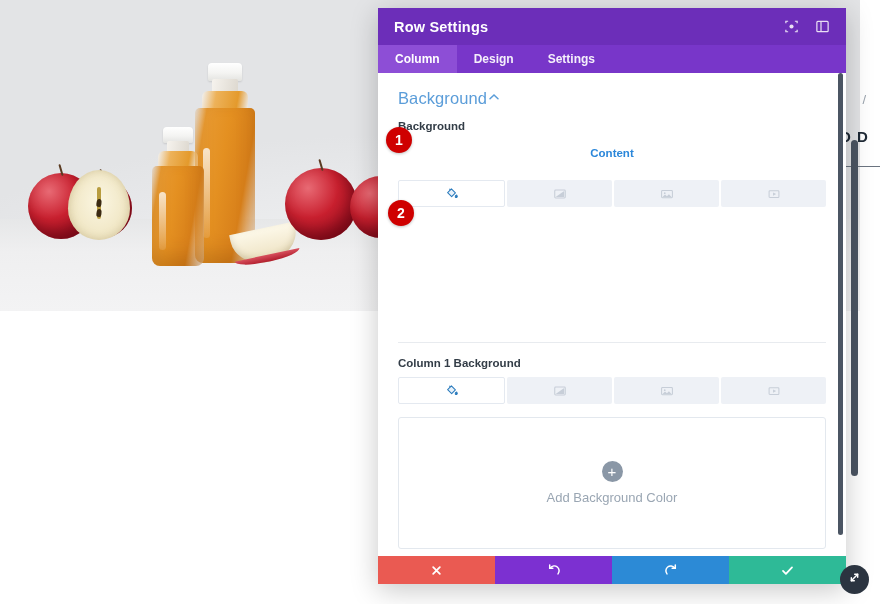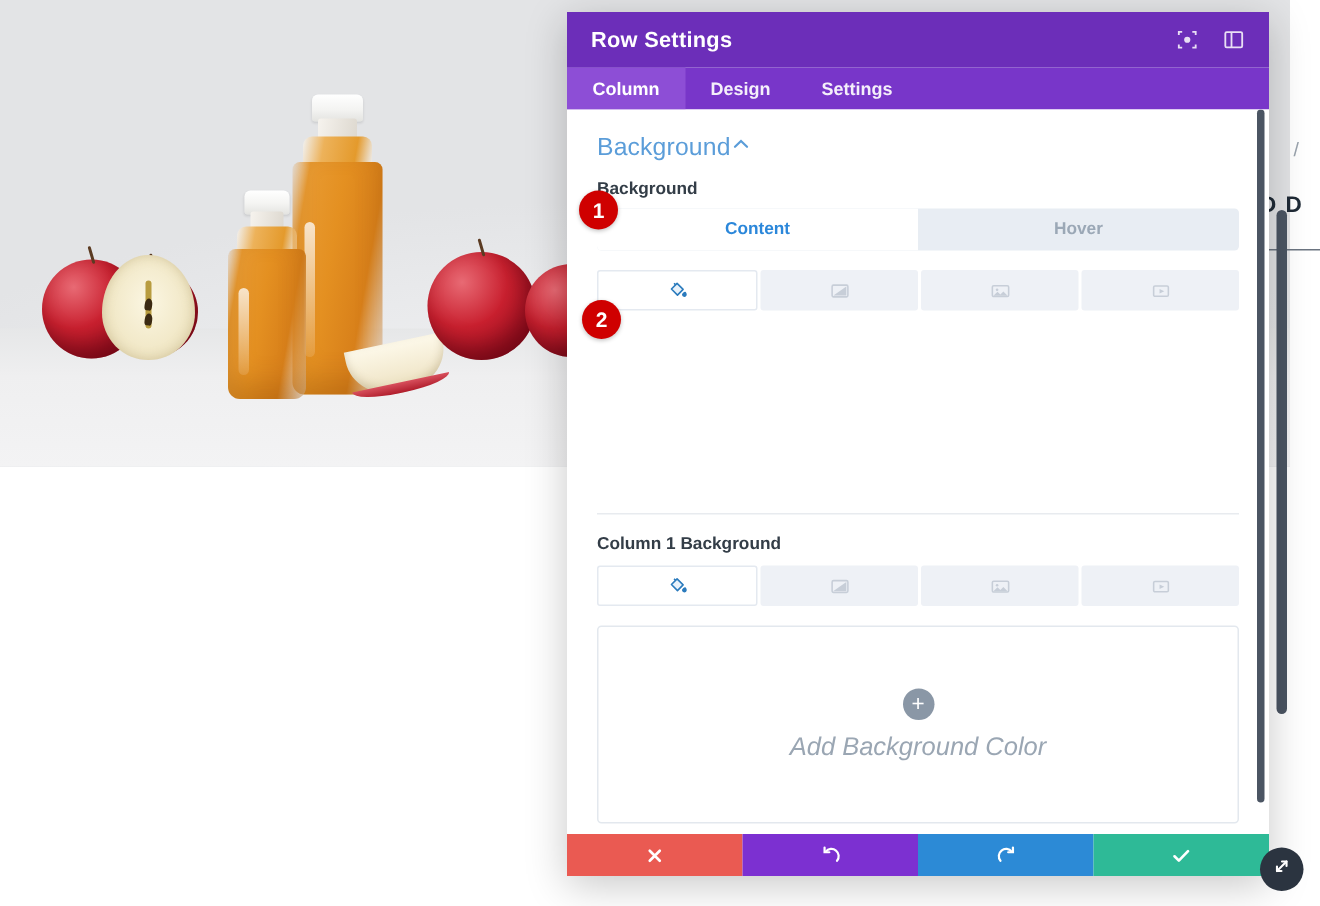--- a/index.html
+++ b/index.html
@@ -214,21 +214,21 @@
     background:#ffffff;cursor:pointer;
   }
   .plus-circle{
     width:21px;height:21px;border-radius:50%;
     background:#8a97a6;color:#ffffff;
     display:flex;align-items:center;justify-content:center;
     font-size:15px;line-height:1;font-weight:normal;
     margin-bottom:8px;
   }
   .dropzone-label{
-    font-size:17px;color:#9aa6b3;font-style:italic;
+    font-size:13px;color:#9aa6b3;
   }
 
   .modal-scrollbar{
     position:absolute;right:3px;top:0;width:5px;height:462px;
     background:#4b5563;border-radius:3px;
   }
 
   .modal-footer{
     flex:0 0 28px;height:28px;display:flex;
   }
@@ -354,21 +354,20 @@
           <svg class="chevron-up" viewBox="0 0 14 14" fill="none" stroke="#5b9dd9" stroke-width="1.5" stroke-linecap="round">
             <path d="M3 8.8L7 5l4 3.8"></path>
           </svg>
         </span>
       </div>
 
       <div class="field-label">Background</div>
 
       <div class="toggle-row">
         <div class="toggle-btn active">Content</div>
-        <div class="toggle-btn">Hover</div>
       </div>
 
       <div class="type-row">
         <div class="type-btn active">
           <span>
             <svg width="14" height="14" viewBox="0 0 16 16" fill="none" stroke="#2b7bbd" stroke-width="1.2" stroke-linejoin="round">
               <path d="M7.3 2.2L3 6.5l4.6 4.6 4.3-4.3z" fill="#e9f2fa"></path>
               <path d="M6.2 3.3L5 2.1"></path>
               <path d="M13.4 9.2c.8 1.1.9 1.9.2 2.5-.7.5-1.6.2-1.9-.6-.2-.6.5-1.3 1.7-1.9z" fill="#2b7bbd"></path>
             </svg>

